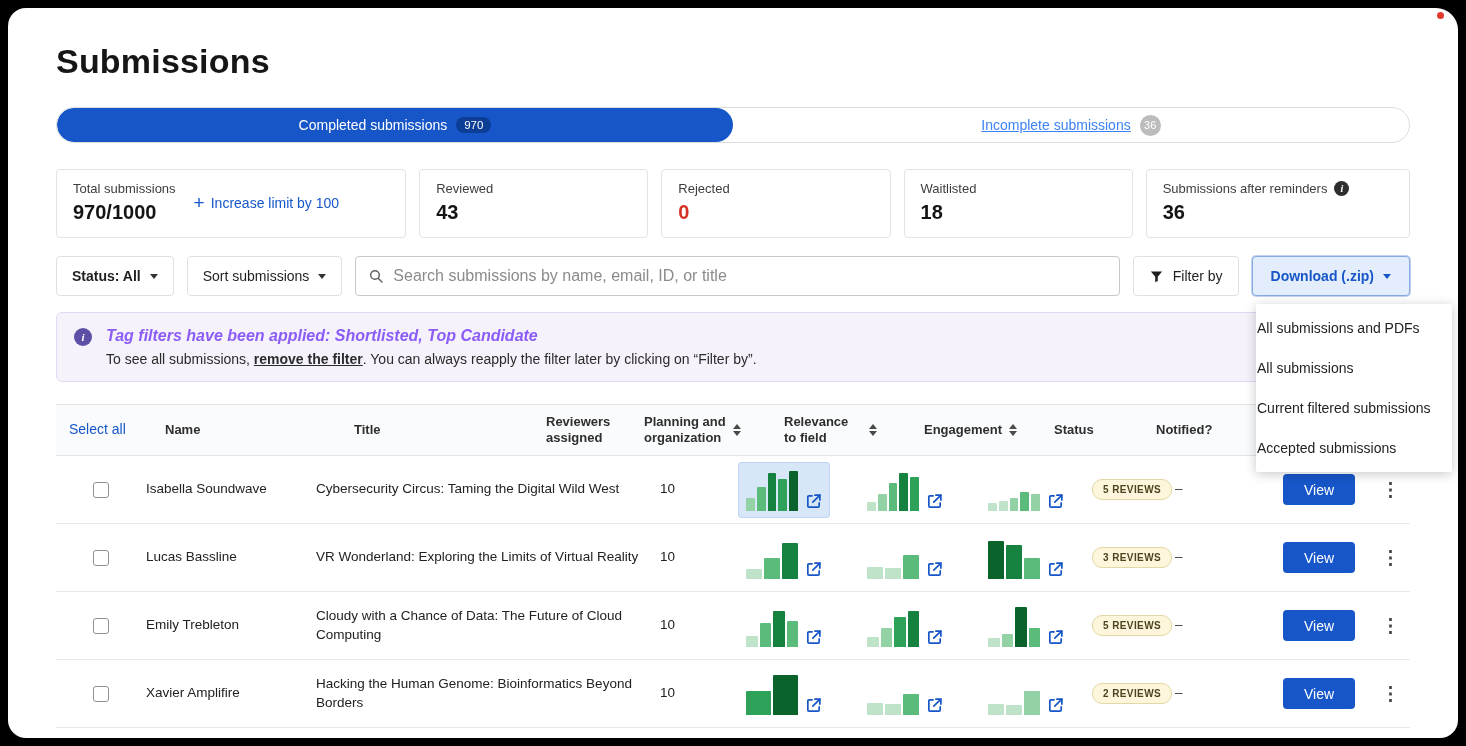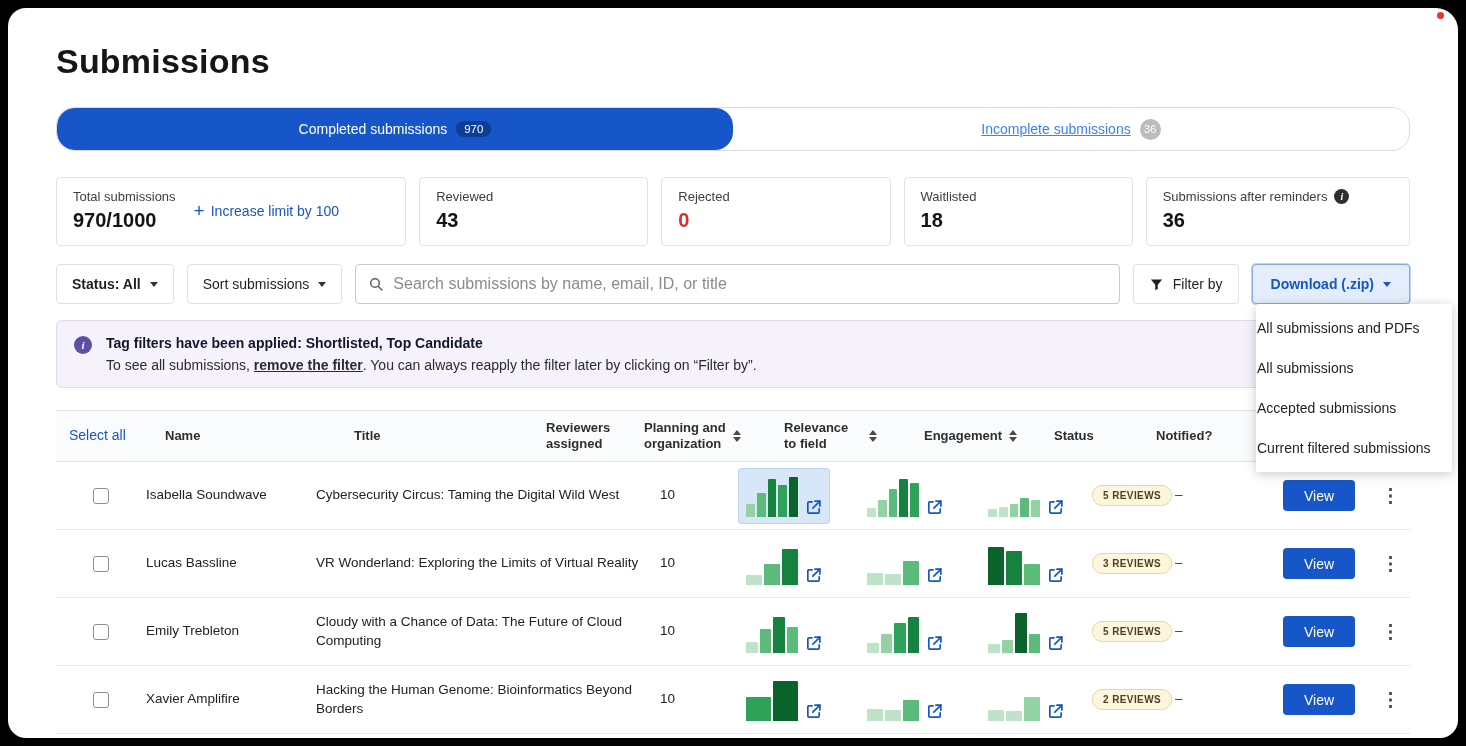--- a/index.html
+++ b/index.html
@@ -13,21 +13,21 @@
   .window {
     position: relative; margin: 8px; width: 1450px; height: 730px;
     background: #fff; border-radius: 18px 22px 18px 18px; overflow: hidden;
   }
   .content { padding: 0 48px; }
 
   
   .page-title { font-size: 34px; font-weight: 700; color: #161616; padding-top: 34px; letter-spacing: 0.2px; }
 
   
-  .tabs { margin-top: 26px; height: 44px; border: 1px solid #dcdcdc; border-radius: 18px;
+  .tabs { margin-top: 26px; height: 36px; border: 1px solid #dcdcdc; border-radius: 18px;
     display: flex; background: #fff; overflow: hidden; }
   .tab { flex: 1; display: flex; align-items: center; justify-content: center; gap: 9px;
     font-size: 14px; cursor: pointer; }
   .tab.active { background: #1756c8; border-radius: 18px; color: #fff; }
   .tab-badge-dark { background: #0d3e96; color: #fff; font-size: 11.5px; padding: 2px 8px; border-radius: 10px; }
   .tab-link { color: #3b82f6; text-decoration: underline; }
   .tab-badge-gray { background: #bcbcbc; color: #fff; font-size: 11px; width: 21px; height: 21px;
     border-radius: 50%; display: inline-flex; align-items: center; justify-content: center; }
 
   
@@ -70,21 +70,21 @@
     box-shadow: 0 2px 12px rgba(0,0,0,0.22); border-radius: 2px; padding: 4px 0; }
   .menu-item { height: 40px; display: flex; align-items: center; padding: 0 1px; font-size: 14px;
     color: #222; cursor: pointer; white-space: nowrap; }
 
   
   .banner { margin-top: 16px; background: #f5f2fb; border: 1px solid #e1daf1; border-radius: 6px;
     padding: 14px 17px; display: flex; gap: 14px; align-items: flex-start; }
   .info-dot-purple { width: 18px; height: 18px; min-width: 18px; border-radius: 50%; background: #5d4fa5;
     color: #fff; font-size: 11px; font-weight: 700; font-family: "Liberation Serif", serif; font-style: italic;
     display: inline-flex; align-items: center; justify-content: center; margin-top: 1px; }
-  .banner-line1 { font-size: 14px; font-weight: 700; color: #0f172a; }
+  .banner-line1 { font-size: 16px; font-weight: 700; color: #8b5cf6; font-style: italic; }
   .banner-line2 { font-size: 14px; color: #2b2b2b; margin-top: 6px; }
   .banner-link { color: #2b2b2b; font-weight: 700; text-decoration: underline; cursor: pointer; }
 
   
   .table { margin-top: 22px; }
   .grid-cols { display: grid;
     grid-template-columns: 90px 170px 1fr 79px 121px 121px 111px 83px 80px 155px; }
   .thead { min-height: 52px; align-items: center; background: #fafbfc;
     border-top: 1px solid #e3e3e3; border-bottom: 1px solid #e3e3e3;
     font-size: 13px; font-weight: 700; color: #2e2e2e; gap: 19px; }
@@ -501,16 +501,16 @@
     </div>
   </div>
 </div>
     </div>
 
   </div>
 
   <div class="menu">
     <div class="menu-item">All submissions and PDFs</div>
     <div class="menu-item">All submissions</div>
+    <div class="menu-item">Current filtered submissions</div>
     <div class="menu-item">Accepted submissions</div>
-    <div class="menu-item">Current filtered submissions</div>
   </div>
 </div>
 
 </body></html>

